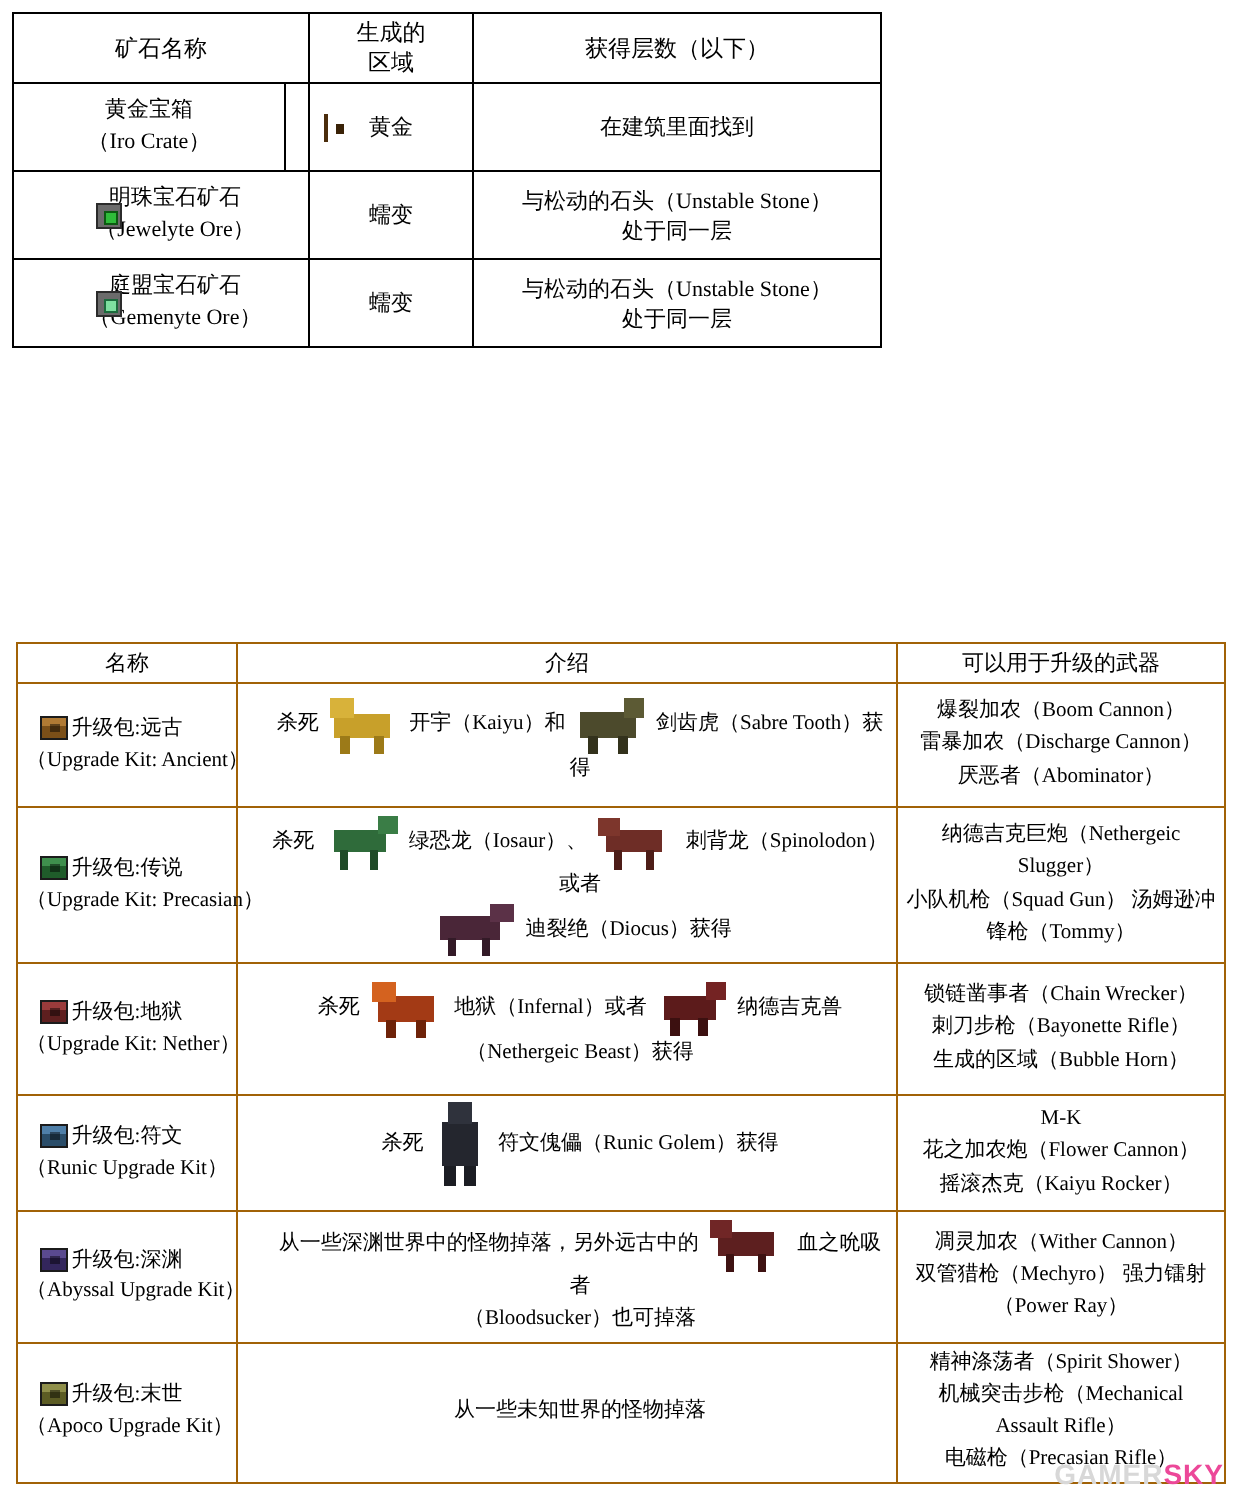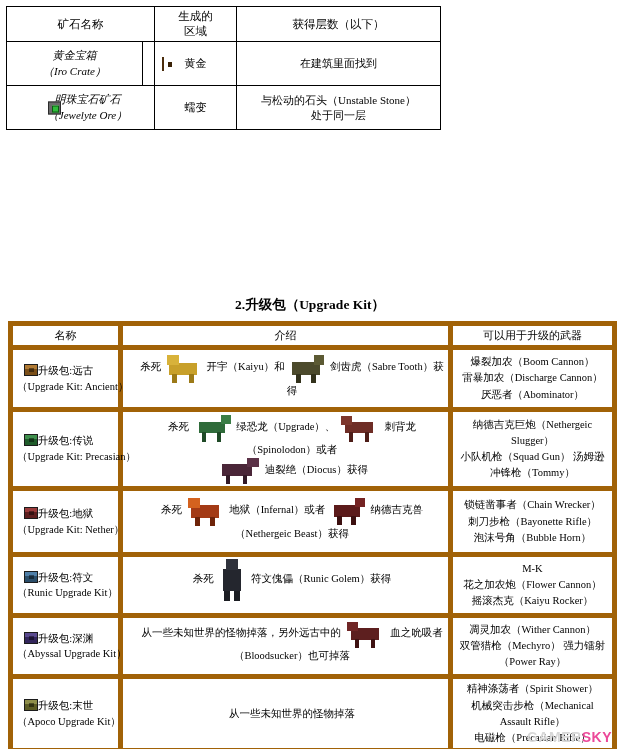--- a/index.html
+++ b/index.html
@@ -37,21 +37,20 @@
   }
   .ore-table thead td { height: 22px; font-size: 11.5px; }
   .ore-table tbody tr { height: 44px; }
   .col-name  { width: 136px; }
   .col-icon  { width: 12px; }
   .col-area  { width: 82px; }
   .col-layer { width: 204px; }
   .namecell {
     line-height: 1.45;
     white-space: nowrap;
-    font-style: italic;
   }
   .namecell .cn { display: block; }
   .namecell .en { display: block; }
   .namecell.with-icon { position: relative; padding-left: 14px; text-align: center; }
   .icon-inline {
     position: absolute;
     left: 22px;
     top: 50%;
     transform: translateY(-50%);
     width: 13px; height: 13px;
@@ -111,21 +110,21 @@
   }
 
   
   .kit-table {
     position: absolute;
     left: 8px;
     top: 321px;
     width: 604px;
   }
   .kit-table td {
-    border: 5px solid #a16207;
+    border: 1px solid #a16207;
     font-size: 10.5px;
     color: #000;
     text-align: center;
     vertical-align: middle;
     padding: 2px 4px;
   }
   .kit-table thead td { height: 18px; font-size: 11px; }
   .k-name { width: 110px; }
   .k-desc { width: 330px; }
   .k-weapon { width: 164px; }
@@ -290,25 +289,35 @@
           <div class="namecell with-icon">
             <span class="icon-inline"><span class="ic ic-jewel"></span></span>
             <span class="cn">明珠宝石矿石</span>
             <span class="en">（Jewelyte Ore）</span>
           </div>
         </td>
         <td>蠕变</td>
         <td>与松动的石头（Unstable Stone）处于同一层</td>
       </tr>
 
+      <tr>
+        <td colspan="2">
+          <div class="namecell with-icon">
+            <span class="icon-inline"><span class="ic ic-gem"></span></span>
+            <span class="cn">庭盟宝石矿石</span>
+            <span class="en">（Gemenyte Ore）</span>
+          </div>
+        </td>
+        <td>蠕变</td>
+        <td>与松动的石头（Unstable Stone）处于同一层</td>
+      </tr>
 
     </tbody>
   </table>
 
-  <div class="section-title">2.升级包（Upgrade Kit）</div>
 
   <table class="kit-table">
     <colgroup>
       <col class="k-name">
         <col class="k-desc">
         <col class="k-weapon">
     </colgroup>
     <thead>
       <tr>
         <td>名称</td>
@@ -358,21 +367,21 @@
             <span class="en">（Upgrade Kit: Precasian）</span>
           </div>
         </td>
         <td>
           <div class="desc-wrap">
             <div class="desc-line">
               <span>杀死</span>
               <span class="mob m m-iosaur">
                 <span class="body b1"></span><span class="body b2"></span><span class="body b3"></span><span class="body b4"></span>
               </span>
-              <span>绿恐龙（Upgrade）、</span>
+              <span>绿恐龙（Iosaur）、</span>
               <span class="mob m m-spino">
                 <span class="body b1"></span><span class="body b2"></span><span class="body b3"></span><span class="body b4"></span>
               </span>
               <span>刺背龙（Spinolodon）或者</span>
             </div>
             <div class="desc-line">
               <span class="mob m m-diocus">
                 <span class="body b1"></span><span class="body b2"></span><span class="body b3"></span><span class="body b4"></span>
               </span>
               <span>迪裂绝（Diocus）获得</span>
@@ -407,21 +416,21 @@
                 <span class="body b1"></span><span class="body b2"></span><span class="body b3"></span><span class="body b4"></span>
               </span>
               <span>纳德吉克兽（Nethergeic Beast）获得</span>
             </div>
           </div>
         </td>
         <td>
           <div class="weapon-list">
             <span>锁链凿事者（Chain Wrecker）</span>
             <span>刺刀步枪（Bayonette Rifle）</span>
-            <span>泡沫号角（Bubble Horn）</span>
+            <span>生成的区域（Bubble Horn）</span>
           </div>
         </td>
       </tr>
 
       <tr style="height:58px">
         <td>
           <div class="kname">
             <span class="kicon"><span class="kit-ic kit-run"></span></span>
             <span class="cn">升级包:符文</span>
             <span class="en">（Runic Upgrade Kit）</span>
@@ -451,21 +460,21 @@
         <td>
           <div class="kname">
             <span class="kicon"><span class="kit-ic kit-aby"></span></span>
             <span class="cn">升级包:深渊</span>
             <span class="en">（Abyssal Upgrade Kit）</span>
           </div>
         </td>
         <td>
           <div class="desc-wrap">
             <div class="desc-line">
-              <span>从一些未知世界的怪物掉落，另外远古中的</span>
+              <span>从一些深渊世界中的怪物掉落，另外远古中的</span>
               <span class="mob m m-blood">
                 <span class="body b1"></span><span class="body b2"></span><span class="body b3"></span><span class="body b4"></span>
               </span>
               <span>血之吮吸者</span>
             </div>
             <div class="desc-line">
               <span>（Bloodsucker）也可掉落</span>
             </div>
           </div>
         </td>

